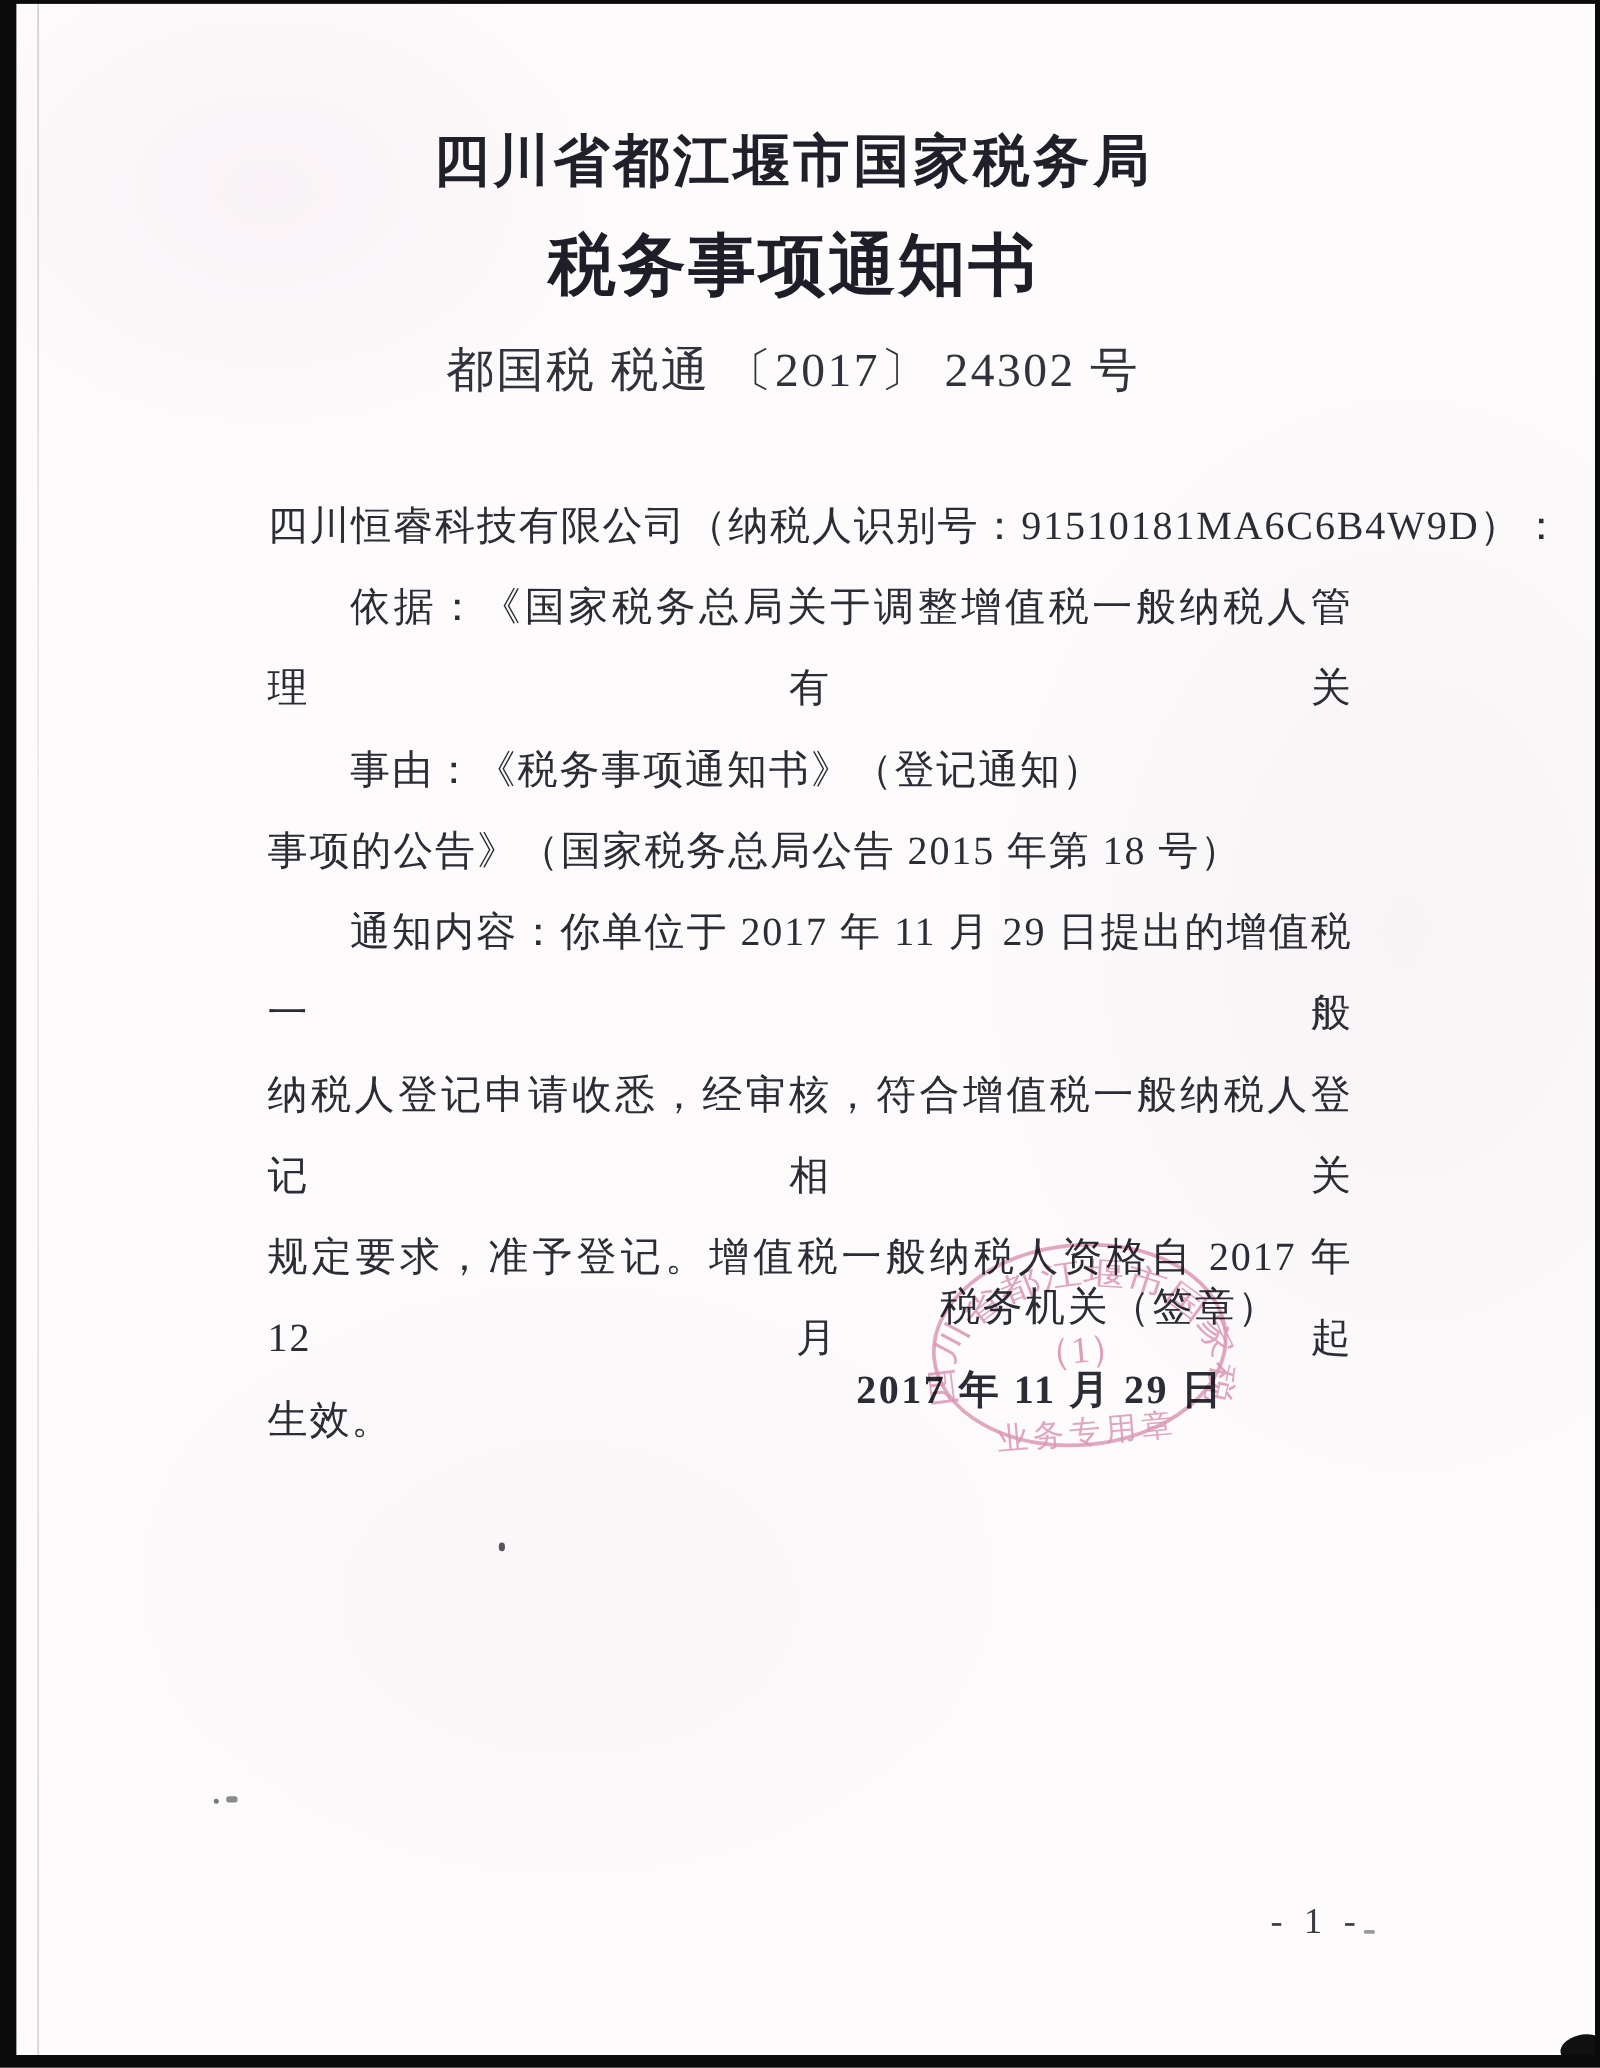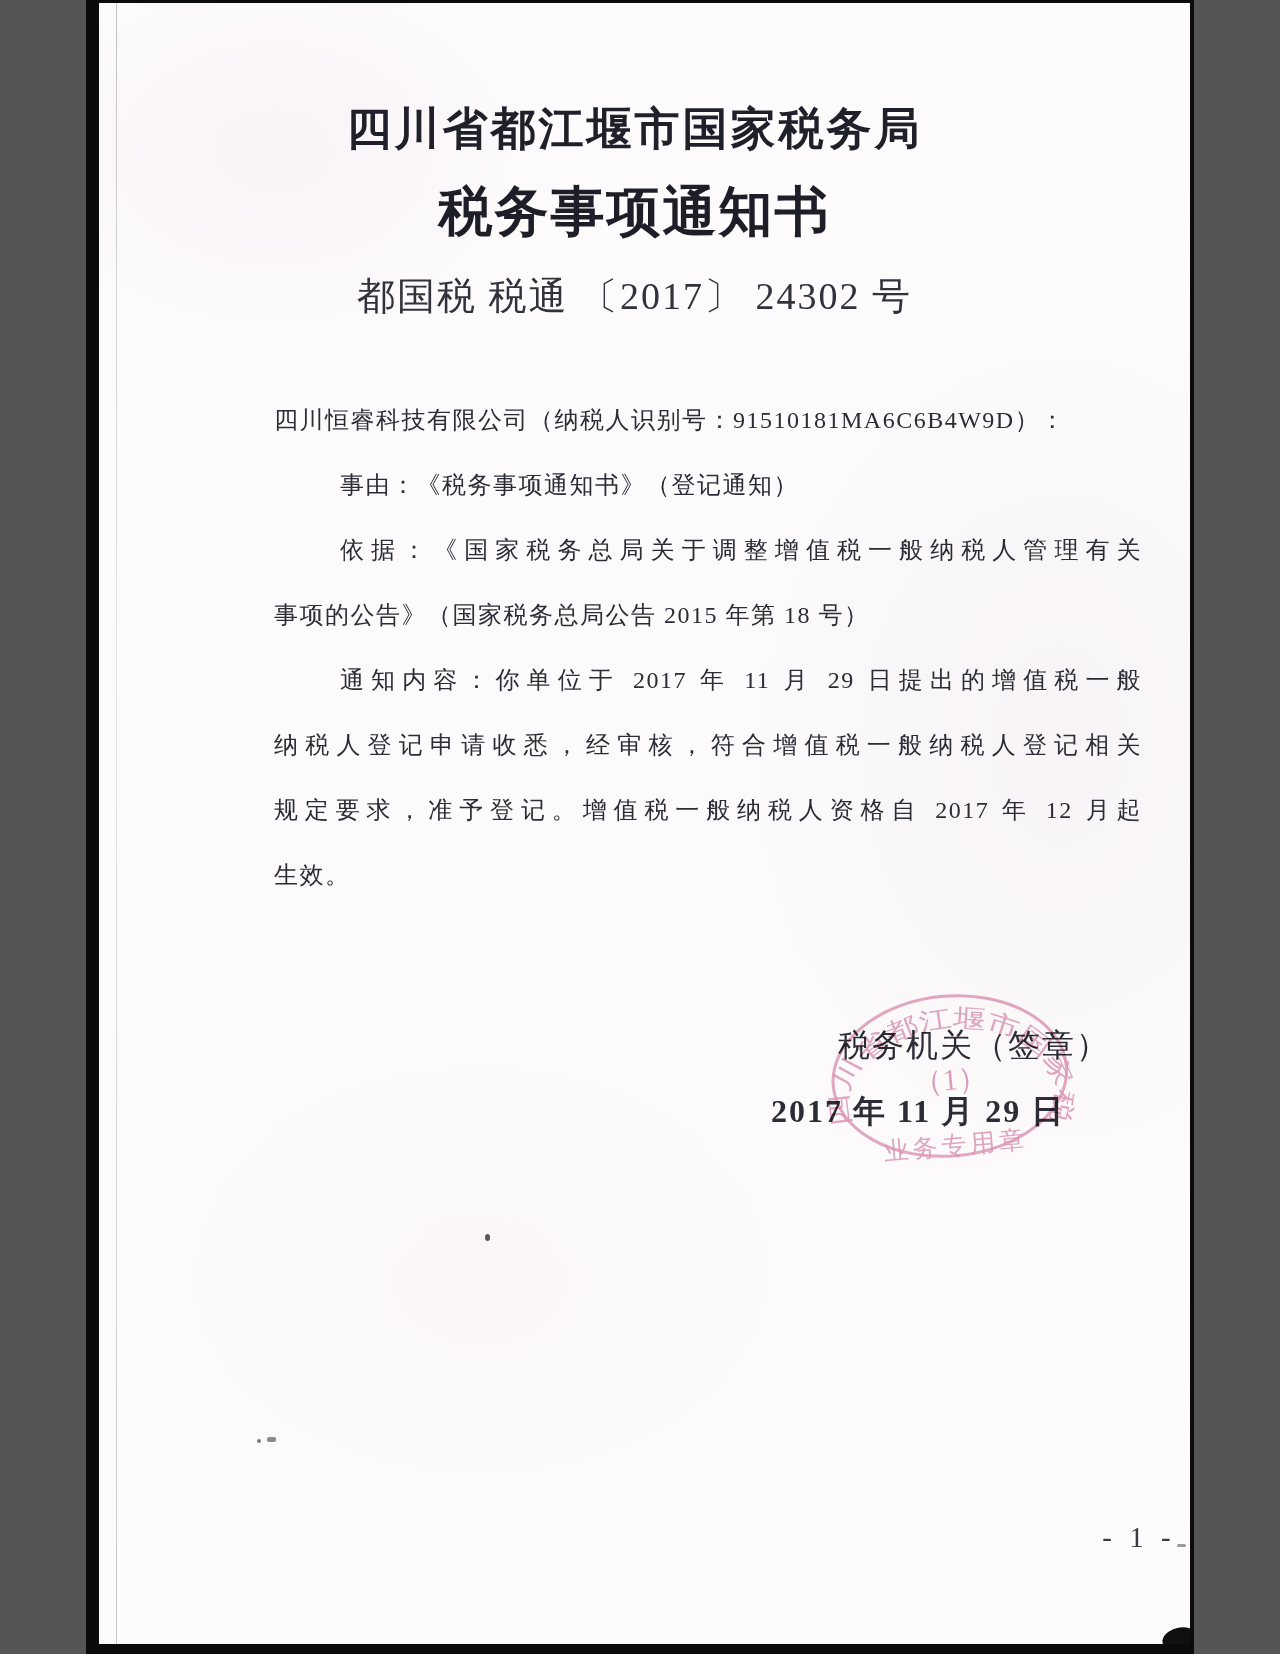--- a/index.html
+++ b/index.html
@@ -1,18 +1,18 @@
 <!DOCTYPE html>
 <html><head>
 <meta charset="utf-8">
 <style>
   html,body{margin:0;padding:0;background:#555;}
   .page{
     position:relative;
-    width:1108px;height:1654px;
+    width:1280px;height:1654px;
     box-sizing:border-box;
     margin:0 auto;
     background:
       radial-gradient(ellipse 420px 300px at 16% 9%, rgba(244,233,240,.45), rgba(244,233,240,0) 70%),
       radial-gradient(ellipse 500px 700px at 88% 45%, rgba(240,232,238,.35), rgba(240,232,238,0) 70%),
       radial-gradient(ellipse 600px 420px at 35% 78%, rgba(246,238,243,.35), rgba(246,238,243,0) 70%),
       linear-gradient(180deg,#fdfbfc 0%,#fcfafb 50%,#fdfbfc 100%);
     border-style:solid;border-color:#0b0b0b;
     border-width:3px 4px 10px 13px; 
     overflow:hidden;
@@ -34,22 +34,22 @@
     text-align:center;transform:translateX(-10px);
     font-family:Liberation Serif, serif;
     font-weight:bold;font-size:54px;letter-spacing:2px;color:#1d1e27;
   }
   .docnum{
     position:absolute;top:268px;left:0;width:100%;
     text-align:center;transform:translateX(-10px);
     font-size:38px;letter-spacing:2px;color:#31323b;
   }
   .body-text{
-    position:absolute;top:385px;left:175px;width:868px;
-    font-size:24px;line-height:65px;letter-spacing:1.5px;color:#2b2c35;
+    position:absolute;top:385px;left:201px;width:868px;
+    font-size:32px;line-height:65px;letter-spacing:1.5px;color:#2b2c35;
   }
   .body-text p{margin:0;padding:0;white-space:nowrap;}
   .body-text p.indent{text-indent:66px;}
   .body-text p.fill{white-space:normal;text-align:justify;text-align-last:justify;}
   .sign-label{
     position:absolute;top:1026px;left:696px;
     font-size:32px;letter-spacing:2px;color:#2b2c35;line-height:1;margin-left:43px;
   }
   .sign-date{
     position:absolute;top:1092px;left:672px;
@@ -82,22 +82,22 @@
   <div class="paper-edge-line"></div>
 
   <div class="title1">四川省都江堰市国家税务局</div>
 
   <div class="title2">税务事项通知书</div>
 
   <div class="docnum">都国税 税通 〔2017〕 24302 号</div>
 
   <div class="body-text">
     <p>四川恒睿科技有限公司（纳税人识别号：91510181MA6C6B4W9D）：</p>
+    <p class="indent fill">依据：《国家税务总局关于调整增值税一般纳税人管理有关</p>
     <p class="indent">事由：《税务事项通知书》（登记通知）</p>
-    <p class="indent fill">依据：《国家税务总局关于调整增值税一般纳税人管理有关</p>
     <p>事项的公告》（国家税务总局公告 2015 年第 18 号）</p>
     <p class="indent fill">通知内容：你单位于 2017 年 11 月 29 日提出的增值税一般</p>
     <p class="fill">纳税人登记申请收悉，经审核，符合增值税一般纳税人登记相关</p>
     <p class="fill">规定要求，准予登记。增值税一般纳税人资格自 2017 年 12 月起</p>
     <p>生效。</p>
   </div>
 
   <div class="sign-label">税务机关（签章）</div>
   <div class="sign-date">2017 年 11 月 29 日</div>
 

